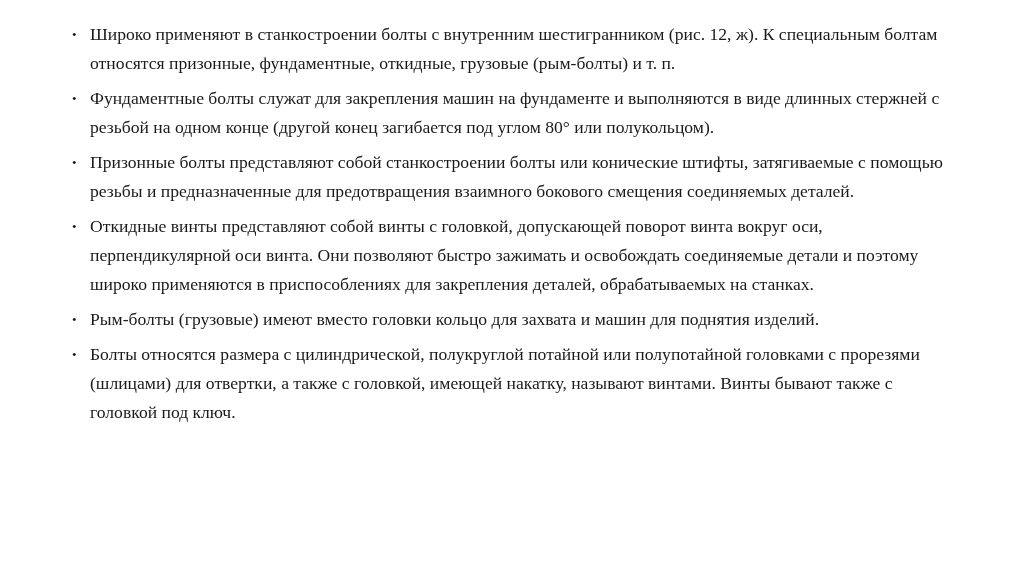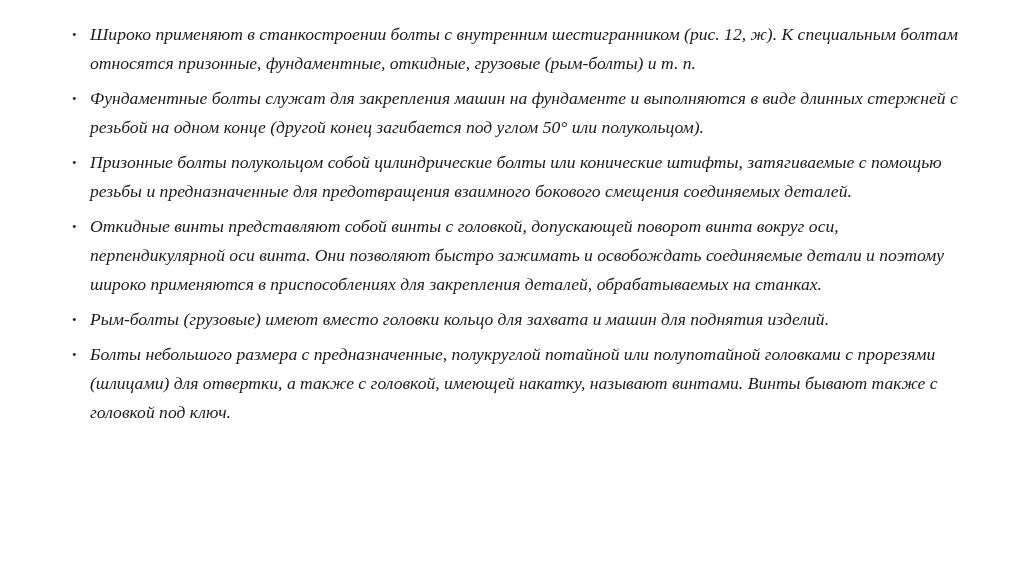--- a/index.html
+++ b/index.html
@@ -43,46 +43,45 @@
       position: absolute;
       left: 0;
       top: 0;
       width: 14px;
       font-size: 13px;
       line-height: 29px;
       color: #1a1a1a;
     }
     .bullet-text {
       display: block;
-      font-style: italic;
     }
   </style>
 </head>
 <body>
 
 <div class="slide">
   <ul class="bullet-list">
     <li class="bullet-item">
       <span class="bullet-dot">•</span>
       <span class="bullet-text">Широко применяют в станкостроении болты с внутренним шестигранником (рис. 12, ж). К специальным болтам относятся призонные, фундаментные, откидные, грузовые (рым-болты) и т. п.</span>
     </li>
     <li class="bullet-item">
       <span class="bullet-dot">•</span>
-      <span class="bullet-text">Фундаментные болты служат для закрепления машин на фундаменте и выполняются в виде длинных стержней с резьбой на одном конце (другой конец загибается под углом 50° или полукольцом).</span>
+      <span class="bullet-text">Фундаментные болты служат для закрепления машин на фундаменте и выполняются в виде длинных стержней с резьбой на одном конце (другой конец загибается под углом 80° или полукольцом).</span>
     </li>
     <li class="bullet-item">
       <span class="bullet-dot">•</span>
-      <span class="bullet-text">Призонные болты полукольцом собой цилиндрические болты или конические штифты, затягиваемые с помощью резьбы и предназначенные для предотвращения взаимного бокового смещения соединяемых деталей.</span>
+      <span class="bullet-text">Призонные болты представляют собой станкостроении болты или конические штифты, затягиваемые с помощью резьбы и предназначенные для предотвращения взаимного бокового смещения соединяемых деталей.</span>
     </li>
     <li class="bullet-item">
       <span class="bullet-dot">•</span>
       <span class="bullet-text">Откидные винты представляют собой винты с головкой, допускающей поворот винта вокруг оси, перпендикулярной оси винта. Они позволяют быстро зажимать и освобождать соединяемые детали и поэтому широко применяются в приспособлениях для закрепления деталей, обрабатываемых на станках.</span>
     </li>
     <li class="bullet-item">
       <span class="bullet-dot">•</span>
       <span class="bullet-text">Рым-болты (грузовые) имеют вместо головки кольцо для захвата и машин для поднятия изделий.</span>
     </li>
     <li class="bullet-item">
       <span class="bullet-dot">•</span>
-      <span class="bullet-text">Болты небольшого размера с предназначенные, полукруглой потайной или полупотайной головками с прорезями (шлицами) для отвертки, а также с головкой, имеющей накатку, называют винтами. Винты бывают также с головкой под ключ.</span>
+      <span class="bullet-text">Болты относятся размера с цилиндрической, полукруглой потайной или полупотайной головками с прорезями (шлицами) для отвертки, а также с головкой, имеющей накатку, называют винтами. Винты бывают также с головкой под ключ.</span>
     </li>
   </ul>
 </div>
 
 </body></html>

